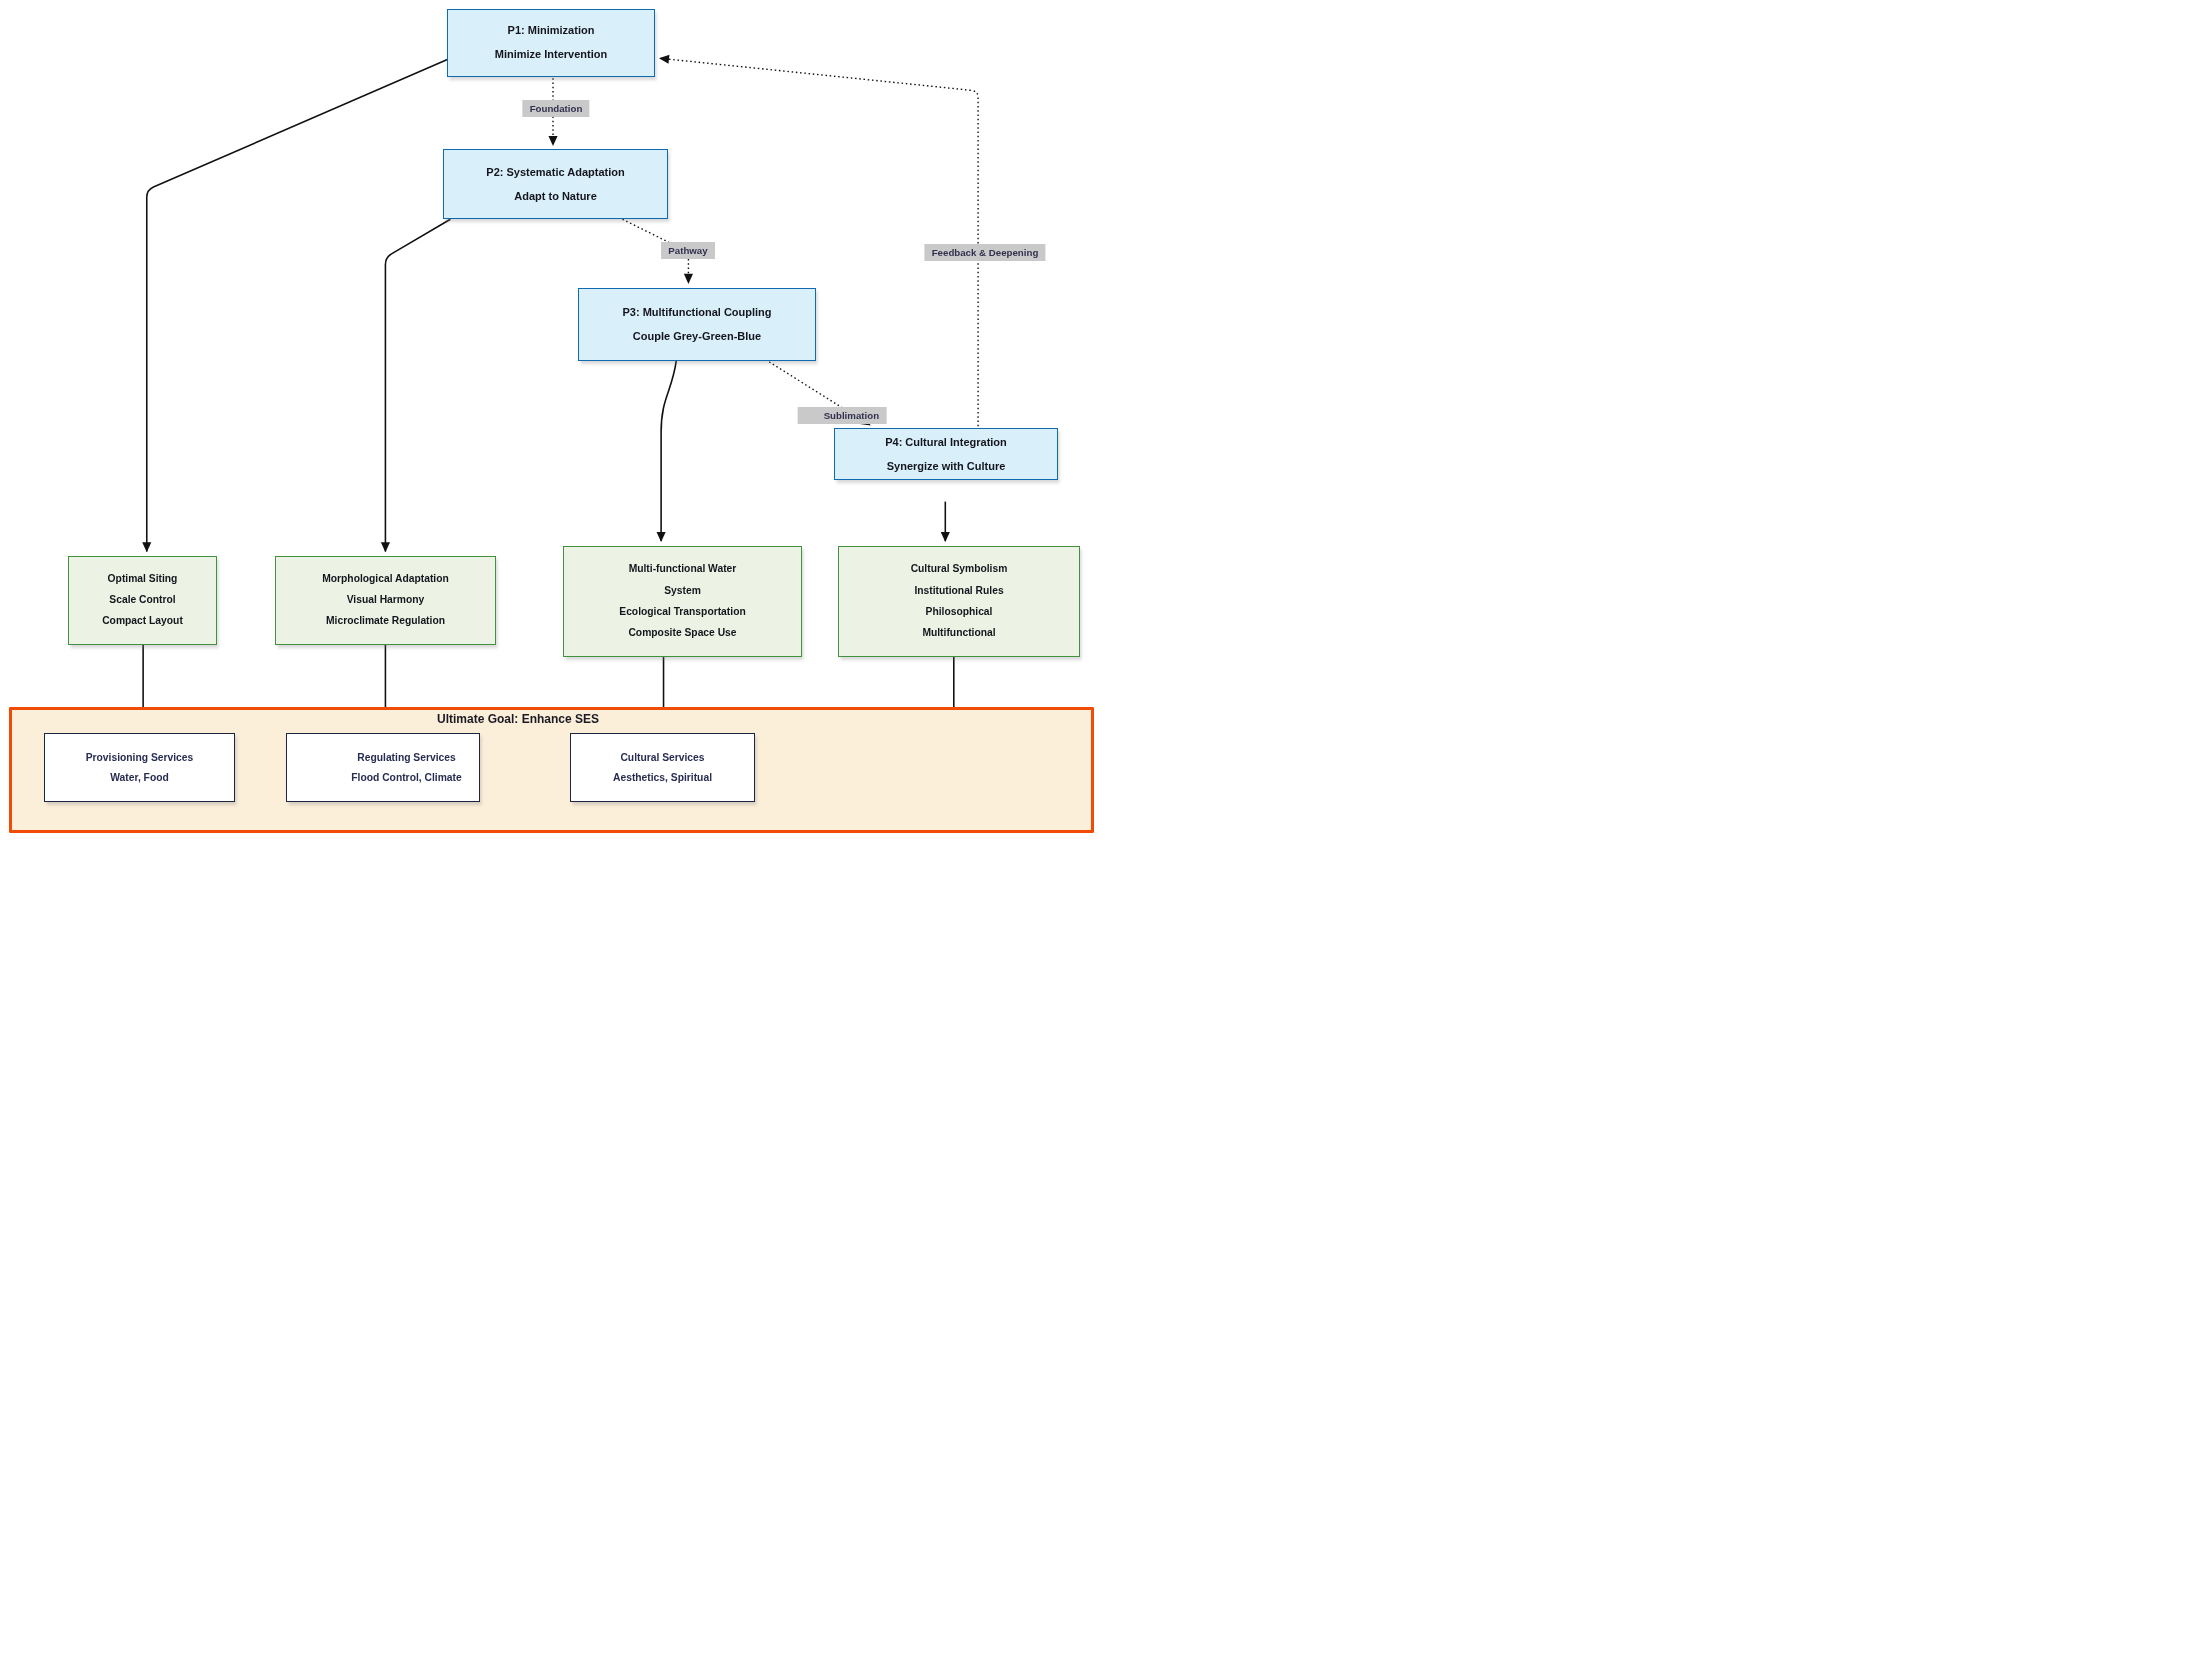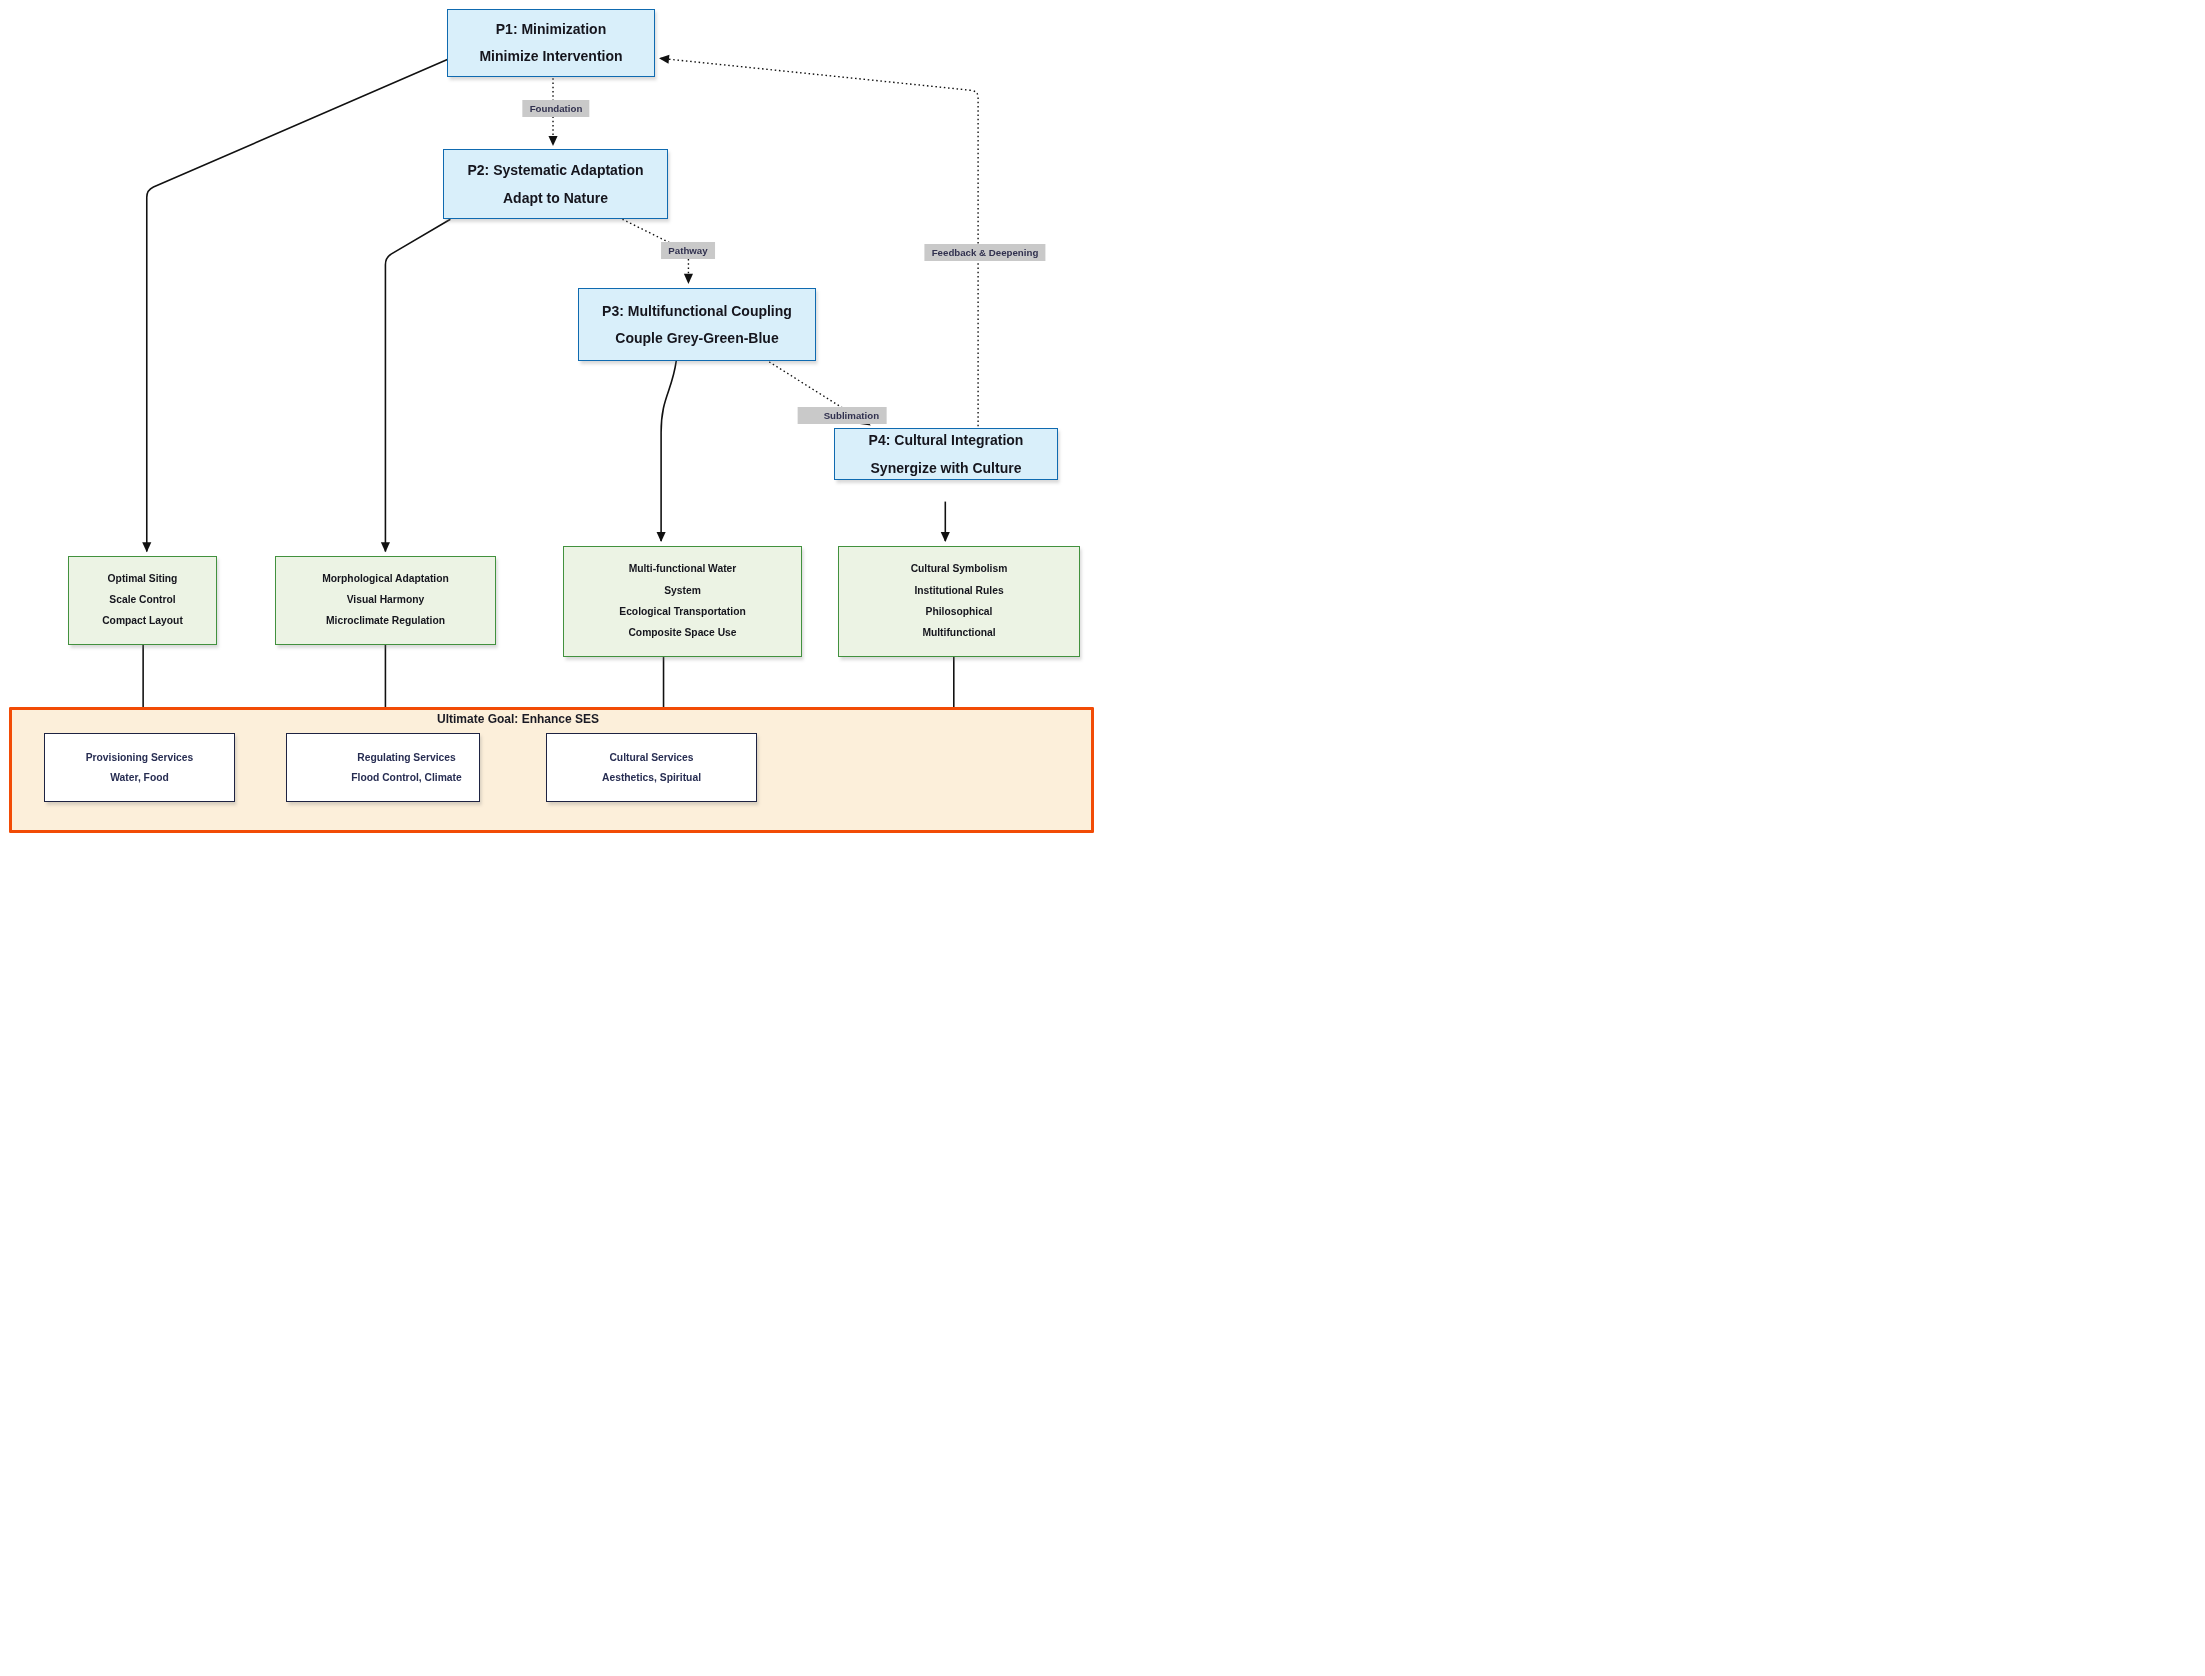--- a/index.html
+++ b/index.html
@@ -16,21 +16,21 @@
     font-family:"Liberation Sans",sans-serif;overflow:hidden;
   }
   .canvas svg.wires{position:absolute;left:0;top:0;width:1103px;height:838px;}
   .node{
     position:absolute;box-sizing:border-box;display:flex;flex-direction:column;
     align-items:center;justify-content:center;text-align:center;
     box-shadow:2.4px 3px 3px rgba(120,120,120,.28);
   }
   .pbox{
     background:var(--principle-fill);border:1.8px solid var(--principle-border);
-    color:var(--text);font-weight:700;font-size:14px;gap:11.5px;line-height:1.15;
+    color:var(--text);font-weight:700;font-size:11px;gap:11.5px;line-height:1.15;
   }
   .gbox{
     background:var(--strategy-fill);border:1.8px solid var(--strategy-border);
     color:var(--text);font-weight:600;font-size:10.3px;gap:10.3px;line-height:1.05;
   }
   .wbox{
     background:var(--service-fill);border:1.8px solid var(--service-border);
     color:var(--service-text);font-weight:600;font-size:10.3px;gap:9px;line-height:1.1;
   }
   .goal{
@@ -127,19 +127,19 @@
   </div>
 
   <div class="node wbox" style="left:44px;top:733px;width:191px;height:69px;">
     <div>Provisioning Services</div>
     <div>Water, Food</div>
   </div>
   <div class="node wbox" style="left:286px;top:733px;width:194px;height:69px;padding-left:47px;">
     <div>Regulating Services</div>
     <div>Flood Control, Climate</div>
   </div>
-  <div class="node wbox" style="left:546px;top:733px;width:211px;height:69px;">
+  <div class="node wbox" style="left:570px;top:733px;width:185px;height:69px;">
     <div>Cultural Services</div>
     <div>Aesthetics, Spiritual</div>
   </div>
 
 </div>
 
 
 </body></html>

